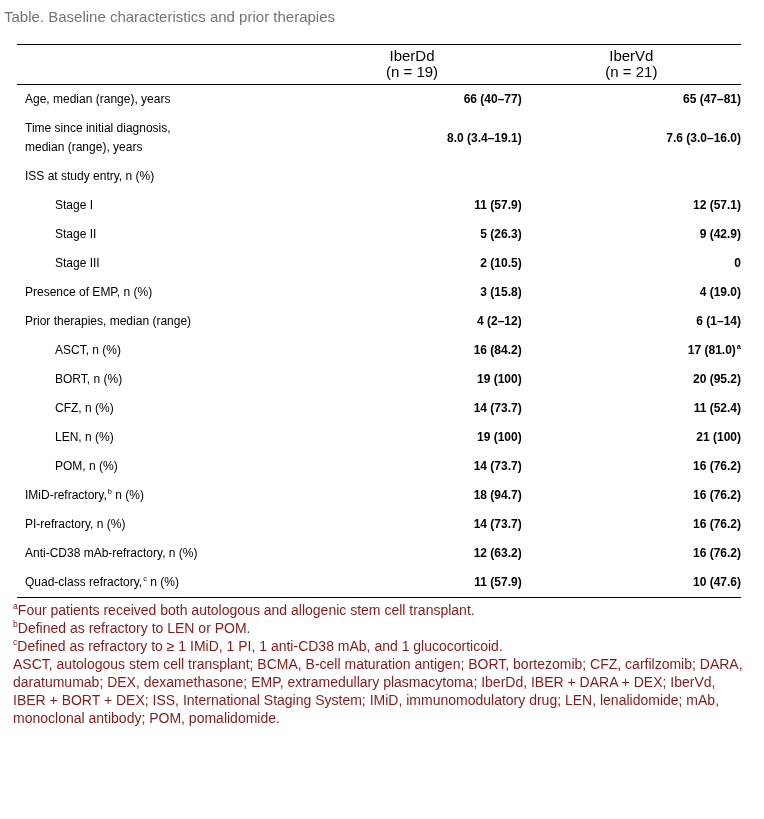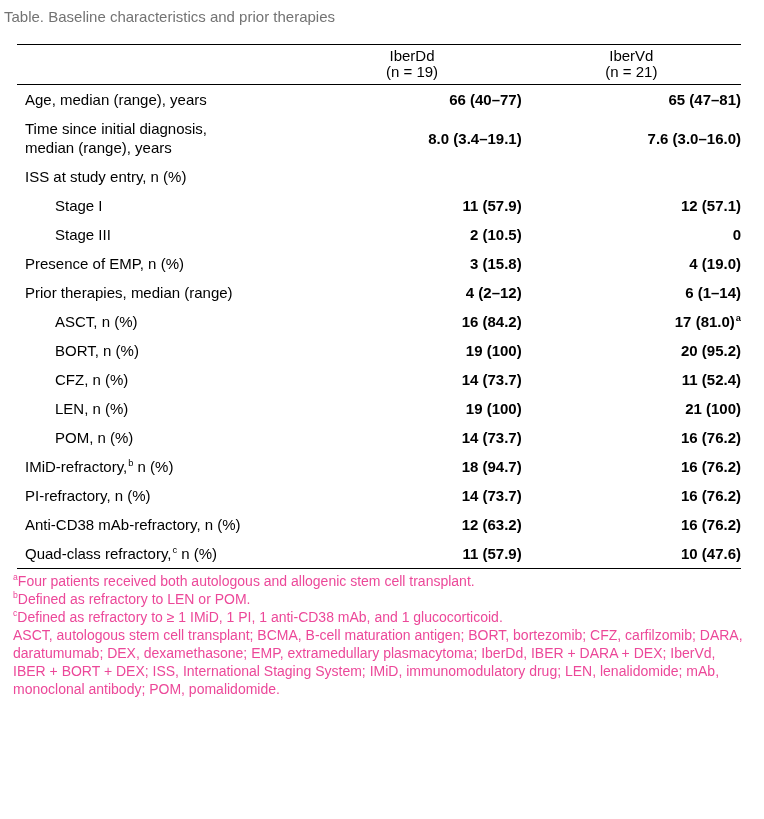--- a/index.html
+++ b/index.html
@@ -35,21 +35,21 @@
   thead th {
     border-bottom: 1.5px solid #000000;
     font-weight: normal;
     font-size: 15px;
     line-height: 16px;
     padding: 3px 0 4px 0;
     text-align: center;
     vertical-align: middle;
   }
   tbody td {
-    font-size: 15px;
+    font-size: 12px;
     line-height: 19px;
     padding: 5px 0;
     vertical-align: middle;
   }
   td.label-cell {
     text-align: left;
     padding-left: 8px;
     white-space: pre-line;
   }
   td.label-cell.indent { padding-left: 38px; }
@@ -59,21 +59,21 @@
     vertical-align: super;
     line-height: 0;
     margin-left: 1px;
   }
   .footnotes {
     margin-left: 9px;
     margin-top: 3px;
     width: 732px;
     font-size: 14px;
     line-height: 18px;
-    color: #ec4899;
+    color: #7f1d1d;
   }
   .footnote sup { margin-left: 0; margin-right: 0; }
 </style>
 </head>
 <body>
 
 <div class="page">
   <div class="title">Table. Baseline characteristics and prior therapies</div>
 
   <table class="data-table">
@@ -109,20 +109,25 @@
         </tr>
         <tr>
           <td class="label-cell">ISS at study entry, n (%)</td>
           <td class="value-cell"></td>
           <td class="value-cell"></td>
         </tr>
         <tr>
           <td class="label-cell indent">Stage I</td>
           <td class="value-cell">11 (57.9)</td>
           <td class="value-cell">12 (57.1)</td>
+        </tr>
+        <tr>
+          <td class="label-cell indent">Stage II</td>
+          <td class="value-cell">5 (26.3)</td>
+          <td class="value-cell">9 (42.9)</td>
         </tr>
         <tr>
           <td class="label-cell indent">Stage III</td>
           <td class="value-cell">2 (10.5)</td>
           <td class="value-cell">0</td>
         </tr>
         <tr>
           <td class="label-cell">Presence of EMP, n (%)</td>
           <td class="value-cell">3 (15.8)</td>
           <td class="value-cell">4 (19.0)</td>

